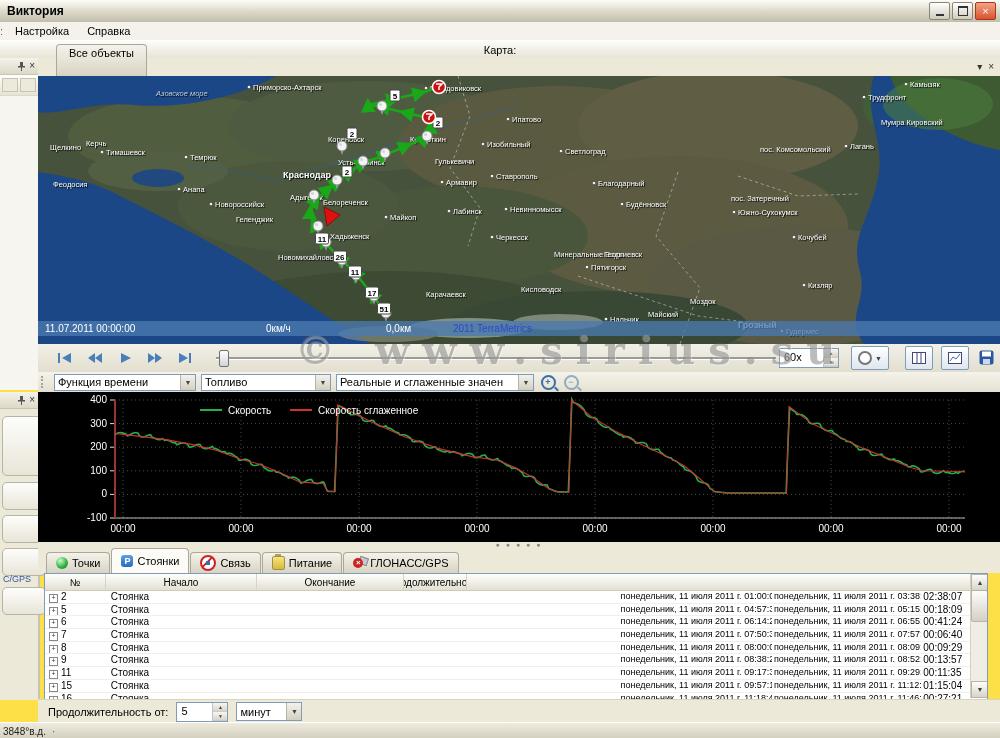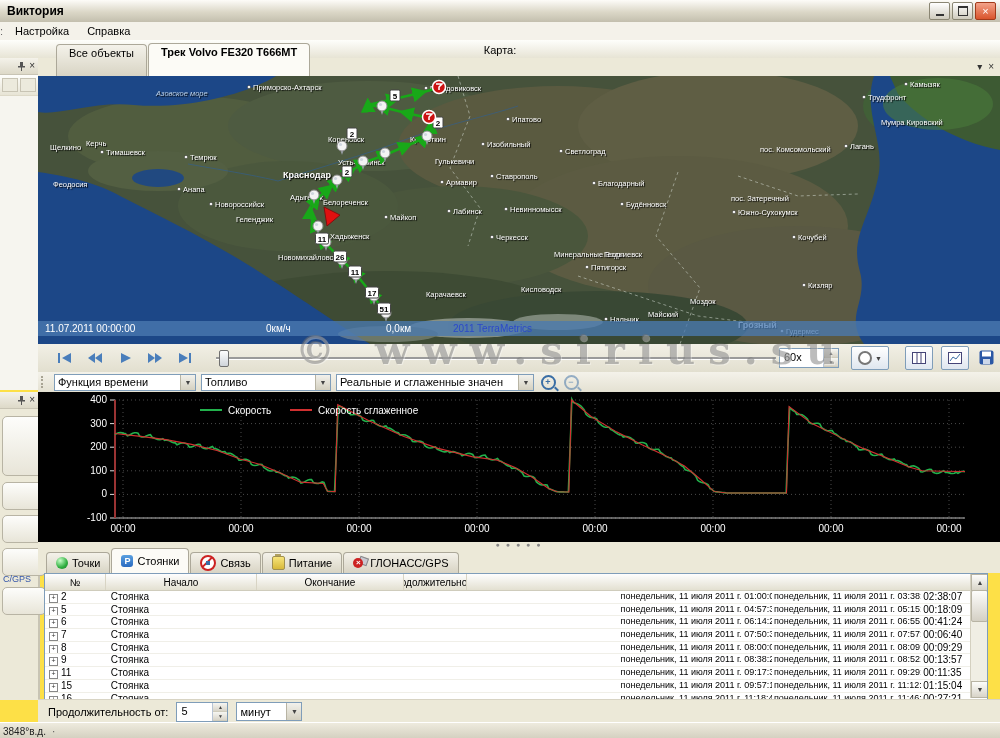--- a/index.html
+++ b/index.html
@@ -193,21 +193,20 @@
     <div class="leftbtn" style="top:90px;height:26px;"></div>
     <div class="leftbtn" style="top:123px;height:26px;"></div>
     <div class="leftbtn" style="top:156px;height:26px;"></div>
     <div class="abs" style="top:182px;left:3px;font-size:9px;color:#3355aa;">С/GPS</div>
     <div class="leftbtn" style="top:195px;height:26px;"></div>
   </div>
 
   <div id="tabbar" class="abs">
     <span style="width:18px;"></span>
     <span class="tab">Все объекты</span>
-    <span class="tab active">Трек Volvo FE320 Т666МТ</span>
     <span class="tabctl">
       <span>▾</span>
       <span>×</span>
     </span>
   </div>
 
   <div id="map" class="abs">
     <svg id="mapSvg" width="962" height="268" viewBox="0 0 962 268">
       <defs>
         <marker id="arrowg" markerWidth="6" markerHeight="6" refX="3" refY="3" orient="auto">

